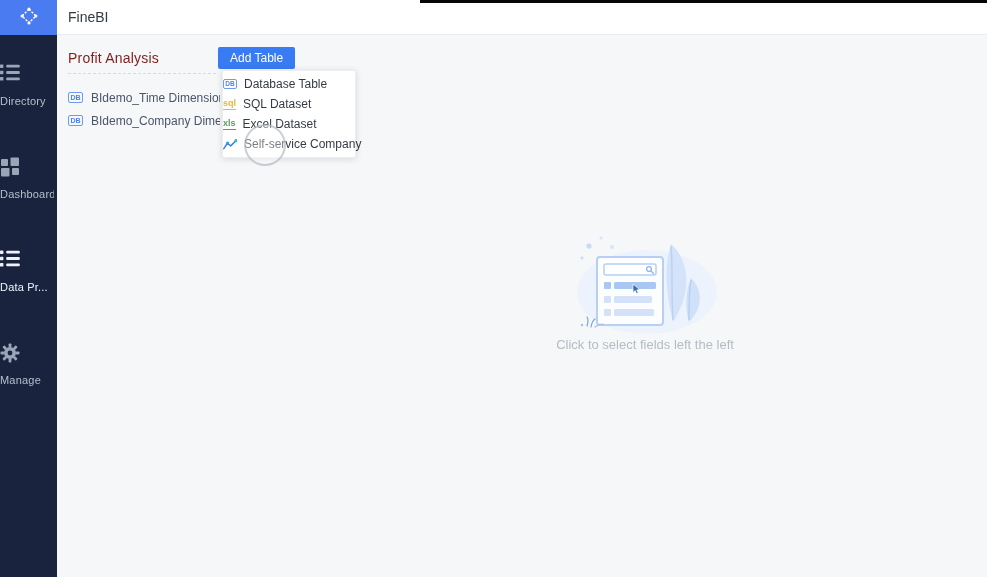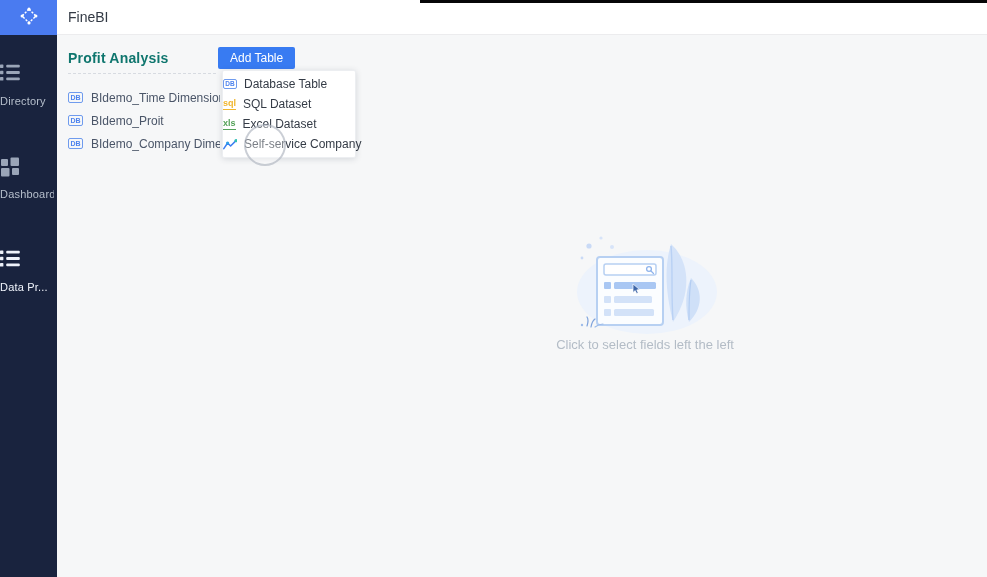--- a/index.html
+++ b/index.html
@@ -40,22 +40,22 @@
   .header-title {
     position:absolute; left:11px; top:9px; font-size:14px; color:#333a45;text-align:center;
   }
   .artifact-strip {
     position:absolute; left:420px; top:0; width:567px; height:3px;
     background:#060607; z-index:30;
   }
 
   
   .panel-title {
-    position:absolute; left:68px; top:50px; font-size:14px; font-weight:bold;
-    color:#0f766e; letter-spacing:.2px;
+    position:absolute; left:68px; top:50px; font-size:14px; font-weight:normal;
+    color:#7f1d1d; letter-spacing:.2px;
   }
   .panel-divider {
     position:absolute; left:68px; top:73px; width:148px; height:0;
     border-top:1px dashed #d7dbe1;
   }
   .table-list { position:absolute; left:68px; top:86px; width:152px; }
   .table-item {
     height:23px; display:flex; align-items:center; gap:8px; cursor:pointer;
     white-space:nowrap; overflow:hidden;
   }
@@ -162,39 +162,54 @@
               <rect x="6.2" y="0.8" width="13.6" height="2.8" rx="1"></rect>
             <rect x="0" y="6.8" width="3.4" height="3.4" rx="0.6"></rect>
               <rect x="6.2" y="7.1" width="13.6" height="2.8" rx="1"></rect>
             <rect x="0" y="13.1" width="3.4" height="3.4" rx="0.6"></rect>
               <rect x="6.2" y="13.4" width="13.6" height="2.8" rx="1"></rect>
           </svg>
         </span>
         <span class="nav-label">Data Pr...</span>
       </div>
 
+      <div class="nav-item">
+        <span class="nav-icon">
+          <svg width="20" height="20" viewBox="0 0 20 20">
+            <g fill="currentColor">
+              <circle cx="10" cy="10" r="6"></circle>
+              <rect x="8.6" y="0.5" width="2.8" height="4" rx="0.8"></rect>
+              <rect x="8.6" y="0.5" width="2.8" height="4" rx="0.8" transform="rotate(45 10 10)"></rect>
+              <rect x="8.6" y="0.5" width="2.8" height="4" rx="0.8" transform="rotate(90 10 10)"></rect>
+              <rect x="8.6" y="0.5" width="2.8" height="4" rx="0.8" transform="rotate(135 10 10)"></rect>
+              <rect x="8.6" y="0.5" width="2.8" height="4" rx="0.8" transform="rotate(180 10 10)"></rect>
+              <rect x="8.6" y="0.5" width="2.8" height="4" rx="0.8" transform="rotate(225 10 10)"></rect>
+              <rect x="8.6" y="0.5" width="2.8" height="4" rx="0.8" transform="rotate(270 10 10)"></rect>
+              <rect x="8.6" y="0.5" width="2.8" height="4" rx="0.8" transform="rotate(315 10 10)"></rect>
+            </g>
+            <circle cx="10" cy="10" r="2.4" fill="#19233e"></circle>
+          </svg>
+        </span>
+        <span class="nav-label">Manage</span>
+      </div>
 
     </div>
   </div>
 
   <div class="header">
     <span class="header-title">FineBI</span>
   </div>
 
   <div class="panel-title">Profit Analysis</div>
   <div class="panel-divider"></div>
 
   <div class="table-list">
     <div class="table-item">
       <span class="db-badge">DB</span>
       <span class="tname">BIdemo_Time Dimension</span>
-    </div>
-    <div class="table-item">
-      <span class="db-badge">DB</span>
-      <span class="tname">BIdemo_Proit</span>
     </div>
     <div class="table-item">
       <span class="db-badge">DB</span>
       <span class="tname">BIdemo_Company Dimensi</span>
     </div>
   </div>
 
   <button class="add-table-btn">Add Table</button>
 
   <div class="menu">

